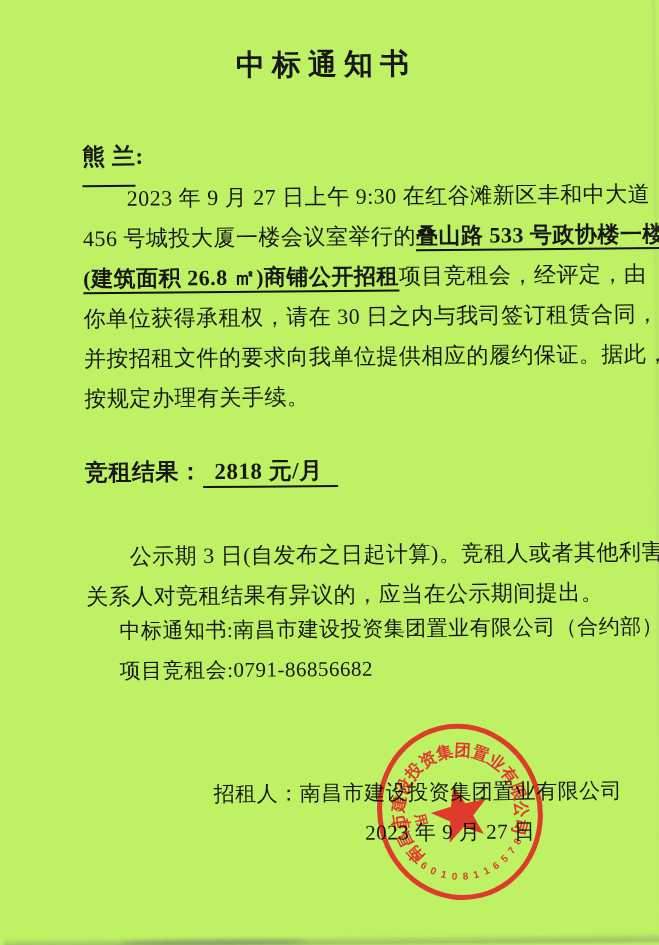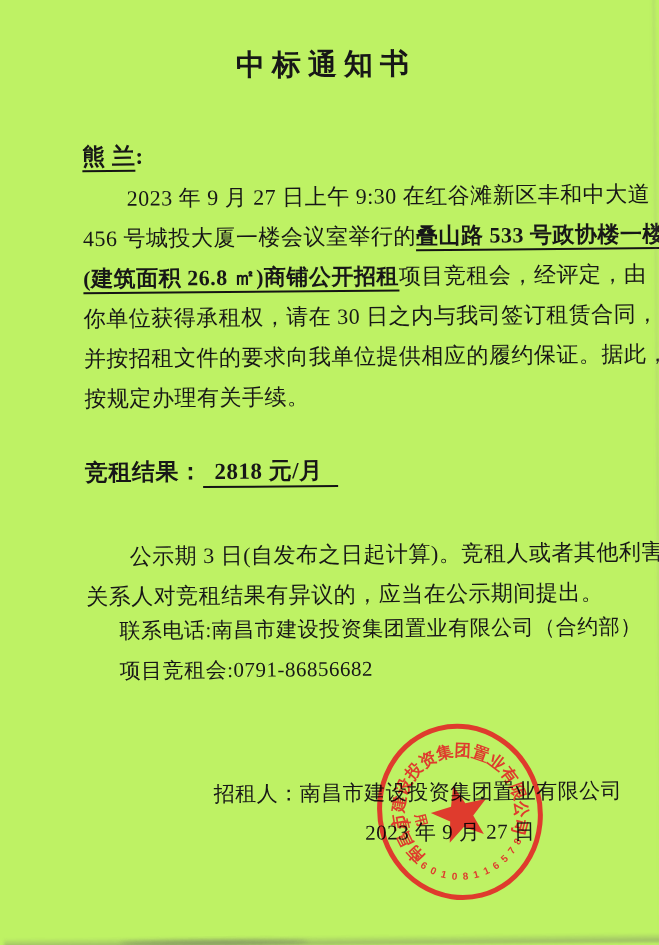--- a/index.html
+++ b/index.html
@@ -23,21 +23,21 @@
   .bl4{top:302px;left:85px;}
   .bl5{top:342px;left:85px;}
   .bl6{top:382px;left:85px;}
   .result{top:456px;left:85px;font-size:23px;font-weight:700;}
   .nt1{top:540px;left:85px;padding-left:44px;}
   .nt2{top:580px;left:85px;}
   .sup{top:614px;left:118px;font-size:21px;}
   .phone{top:654px;left:118px;font-size:21px;}
   .signer{top:778px;left:211px;font-size:21px;}
   .sigdate{top:818px;left:362px;font-size:21px;}
-  .u{border-bottom:2px solid #141414;padding-bottom:1px;margin-top:27px;}
+  .u{border-bottom:2px solid #141414;padding-bottom:16px;margin-top:27px;}
   .em{font-weight:700;border-bottom:2px solid #141414;padding-bottom:1px;}
   .resval{border-bottom:2px solid #141414;padding:0 15px 2px 12px;}
   
   .stamp{
     position:absolute;left:337px;top:693px;width:240px;height:240px;
     mix-blend-mode:multiply;opacity:.93;
   }
   .stamp text{
     font-family:"Liberation Sans","DejaVu Sans",sans-serif;
     font-weight:700;fill:currentColor;
@@ -97,21 +97,21 @@
     </div>
 
     <div class="line nt1">
       <span>公示期 3 日(自发布之日起计算)。竞租人或者其他利害</span>
     </div>
     <div class="line nt2">
       <span>关系人对竞租结果有异议的，应当在公示期间提出。</span>
     </div>
 
     <div class="line sup">
-      <span>联系电话:</span><span>南昌市建设投资集团置业有限公司（合约部）</span>
+      <span>中标通知书:</span><span>南昌市建设投资集团置业有限公司（合约部）</span>
     </div>
     <div class="line phone">
       <span>项目竞租会:</span><span>0791-86856682</span>
     </div>
 
     <div class="line signer">
       <span>招租人：</span><span>南昌市建设投资集团置业有限公司</span>
     </div>
     <div class="line sigdate">
       <span>2023 年 9 月 27 日</span>

